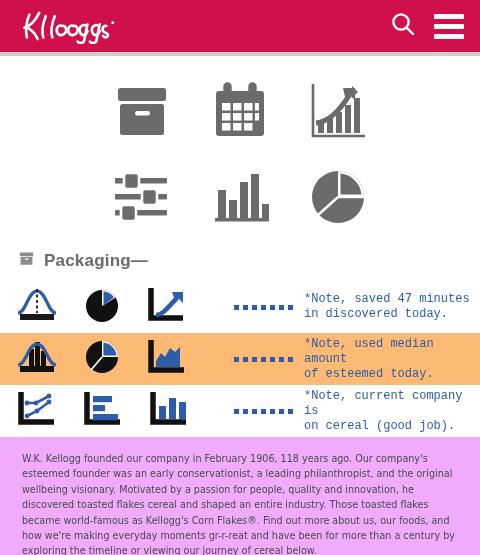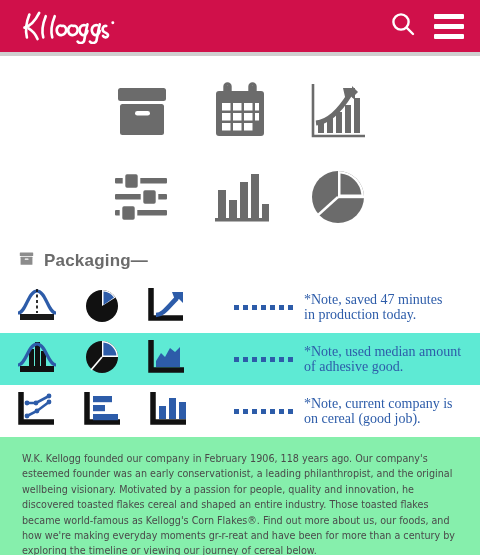--- a/index.html
+++ b/index.html
@@ -54,34 +54,34 @@
 
   
   .rows { width: 100%; }
   .row {
     display: flex;
     align-items: center;
     height: 52px;
     padding-left: 16px;
     background: #ffffff;
   }
-  .row.alt { background: #5eead4; }
+  .row.alt { background: #fdba74; }
   .row-icons { display: flex; align-items: center; gap: 24px; width: 218px; flex: none; }
   .dots { display: flex; gap: 4px; width: 62px; flex: none; margin-right: 8px; }
   .dots i { width: 5px; height: 5px; background: #2d5ca9; display: block; }
   .note {
     color: #2d5ca9;
-    font-size: 14px;
+    font-size: 12px;
     line-height: 15px;
-    font-family: Liberation Serif, serif;
+    font-family: Liberation Mono, monospace;
   }
 
   
   .footer {
-    background: #86efac;
+    background: #f0abfc;
     padding: 14px 22px 12px 22px;
     height: 118px;
   }
   .footer p {
     color: #4a4a4a;
     font-size: 9.6px;
     line-height: 15.4px;
     font-family: "DejaVu Sans", sans-serif;
     text-align: left;
   }
@@ -253,21 +253,21 @@
       <i></i>
         <i></i>
         <i></i>
         <i></i>
         <i></i>
         <i></i>
         <i></i>
     </div>
     <div class="note">
       <div>*Note, saved 47 minutes</div>
-      <div>in production today.</div>
+      <div>in discovered today.</div>
     </div>
   </div>
 
   <div class="row alt">
     <div class="row-icons">
       <span>
         <svg width="42" height="40" viewBox="0 0 42 40" xmlns="http://www.w3.org/2000/svg">
           <g fill="#111111">
             <rect x="13" y="12" width="5" height="18"></rect>
             <rect x="19" y="5" width="5" height="25"></rect>
@@ -296,21 +296,21 @@
       <i></i>
         <i></i>
         <i></i>
         <i></i>
         <i></i>
         <i></i>
         <i></i>
     </div>
     <div class="note">
       <div>*Note, used median amount</div>
-      <div>of adhesive good.</div>
+      <div>of esteemed today.</div>
     </div>
   </div>
 
   <div class="row">
     <div class="row-icons">
       <span>
         <svg width="42" height="40" viewBox="0 0 42 40" xmlns="http://www.w3.org/2000/svg">
           <path d="M5 3 v30 h33" fill="none" stroke="#111111" stroke-width="5.5"></path>
           <g stroke="#2d5ca9" stroke-width="2.6" fill="none">
             <path d="M11 14 L20 14 L33 7"></path>

